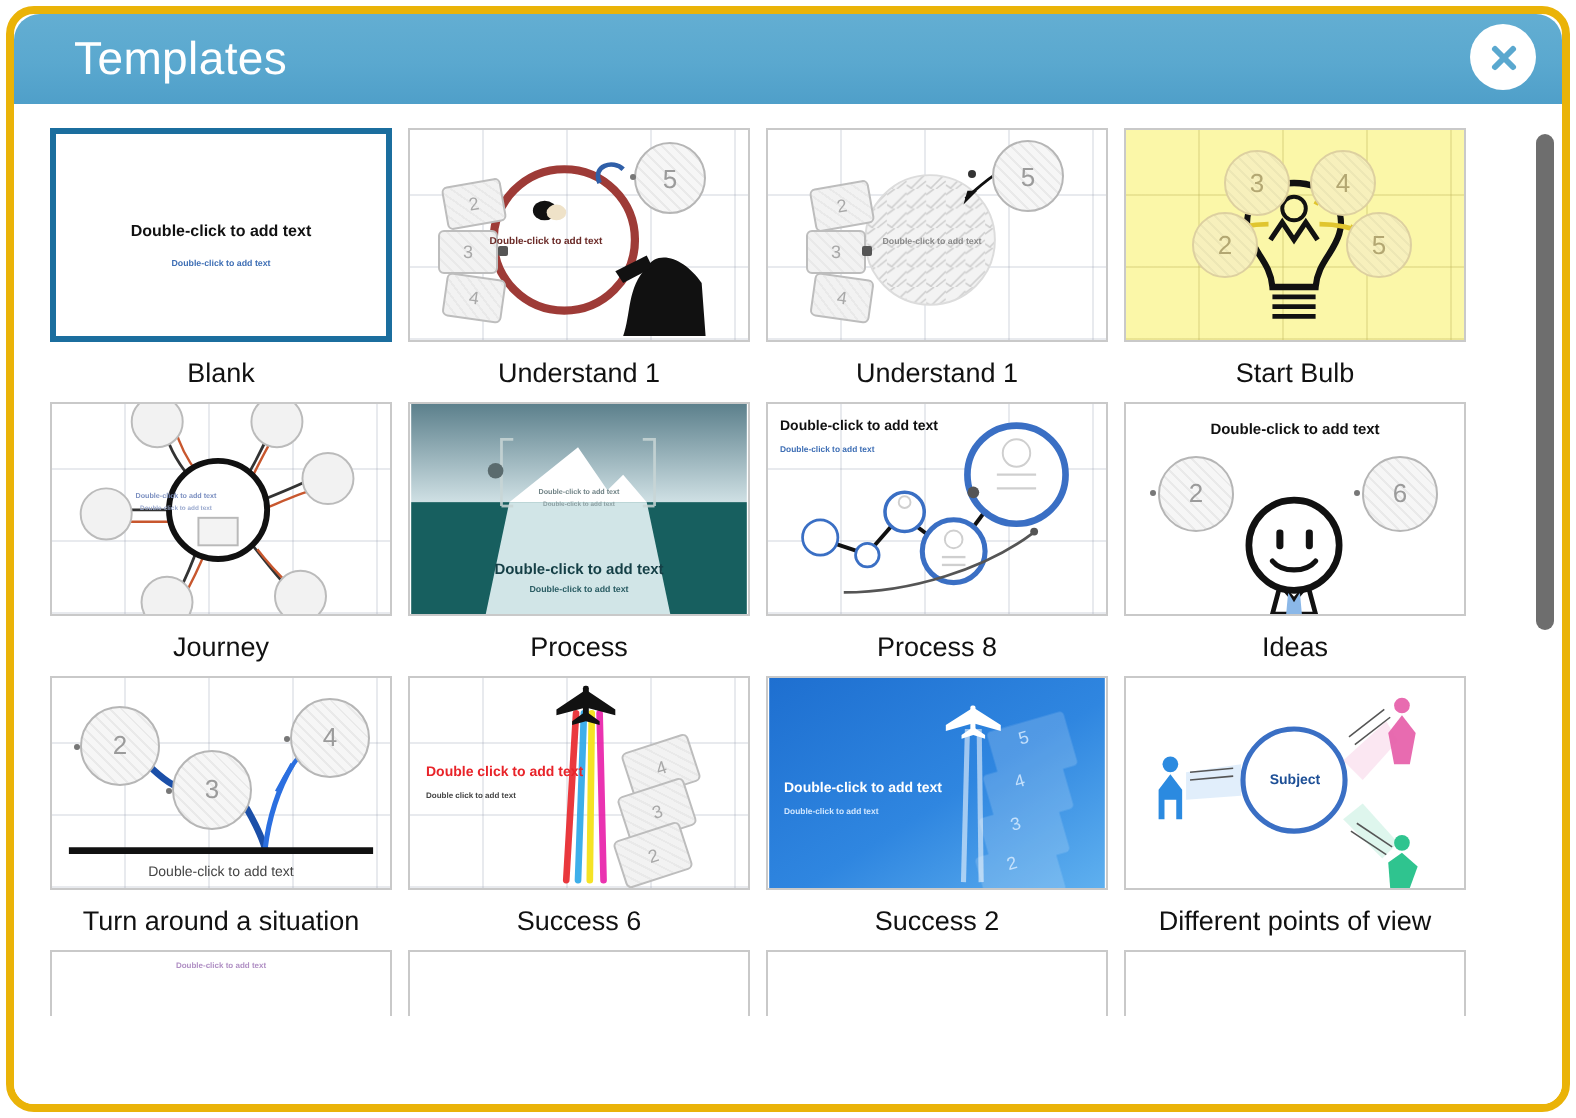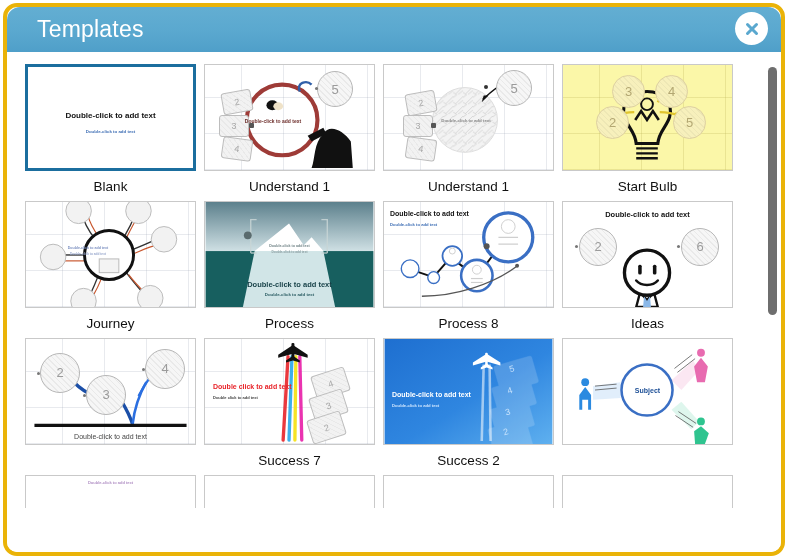--- a/index.html
+++ b/index.html
@@ -413,20 +413,21 @@
               <line x1="8" y1="88" x2="163" y2="88" stroke="#111" stroke-width="3.4"></line>
             </svg>
             <div class="circ" style="left:14px;top:14px;width:40px;height:40px;">2</div>
             <div class="circ" style="left:60px;top:36px;width:40px;height:40px;">3</div>
             <div class="circ" style="left:119px;top:10px;width:40px;height:40px;">4</div>
             <div class="dot" style="left:11px;top:33px;"></div>
             <div class="dot" style="left:57px;top:55px;"></div>
             <div class="dot" style="left:116px;top:29px;"></div>
             <div class="t-main" style="top:94px;font-size:7px;font-weight:normal;color:#444;">Double-click to add text</div>
           </div>
+          <div class="caption">Turn around a situation</div>
         </div>
 
         <div class="cell">
           <div class="thumb">
             <div class="gridbg"></div>
             <svg viewBox="0 0 171 107" style="position:absolute;inset:0;width:100%;height:100%">
               <g stroke-linecap="round">
                 <line x1="84" y1="18" x2="79" y2="103" stroke="#e8242a" stroke-width="3.4" opacity="0.9"></line>
                 <line x1="88" y1="18" x2="85" y2="103" stroke="#2aa7e8" stroke-width="3.4" opacity="0.9"></line>
                 <line x1="92" y1="18" x2="91" y2="103" stroke="#f5e21a" stroke-width="3.4" opacity="0.95"></line>
@@ -437,21 +438,21 @@
                 <path d="M89 6 L 104 16 L 104 19 L 89 15 L 74 19 L 74 16 Z"></path>
                 <path d="M89 17 L 96 22 L 96 24 L 89 22 L 82 24 L 82 22 Z"></path>
               </g>
             </svg>
             <div class="card" style="left:108px;top:32px;width:35px;height:25px;transform:rotate(-18deg);">4</div>
             <div class="card" style="left:106px;top:54px;width:35px;height:25px;transform:rotate(-18deg);">3</div>
             <div class="card" style="left:104px;top:76px;width:35px;height:25px;transform:rotate(-18deg);">2</div>
             <div class="t-main" style="top:44px;left:8px;width:110px;text-align:left;font-size:7px;color:#e8242a;">Double click to add text</div>
             <div class="t-sub" style="top:56px;left:8px;width:110px;text-align:left;font-size:4px;color:#444;">Double click to add text</div>
           </div>
-          <div class="caption">Success 7</div>
+          <div class="caption">Success 6</div>
         </div>
 
         <div class="cell">
           <div class="thumb">
             <svg viewBox="0 0 171 107" style="position:absolute;inset:0;width:100%;height:100%">
               <defs>
                 <linearGradient id="skyblue" x1="0" y1="0" x2="1" y2="1">
                   <stop offset="0%" stop-color="#1e6fd0"></stop>
                   <stop offset="55%" stop-color="#2f86e0"></stop>
                   <stop offset="100%" stop-color="#5fb0ef"></stop>
@@ -509,20 +510,21 @@
                 <line x1="32" y1="48" x2="54" y2="46"></line>
                 <line x1="32" y1="52" x2="54" y2="50"></line>
                 <line x1="113" y1="30" x2="131" y2="16"></line>
                 <line x1="116" y1="34" x2="134" y2="20"></line>
                 <line x1="114" y1="78" x2="132" y2="90"></line>
                 <line x1="117" y1="74" x2="135" y2="86"></line>
               </g>
             </svg>
             <div class="t-main" style="top:48px;font-size:7px;color:#1d4f96;">Subject</div>
           </div>
+          <div class="caption">Different points of view</div>
         </div>
 
         <div class="cell">
           <div class="thumb">
             <div class="t-sub" style="top:4px;font-size:4px;color:#b08fc4;">Double-click to add text</div>
           </div>
         </div>
         <div class="cell">
           <div class="thumb"></div>
         </div>

